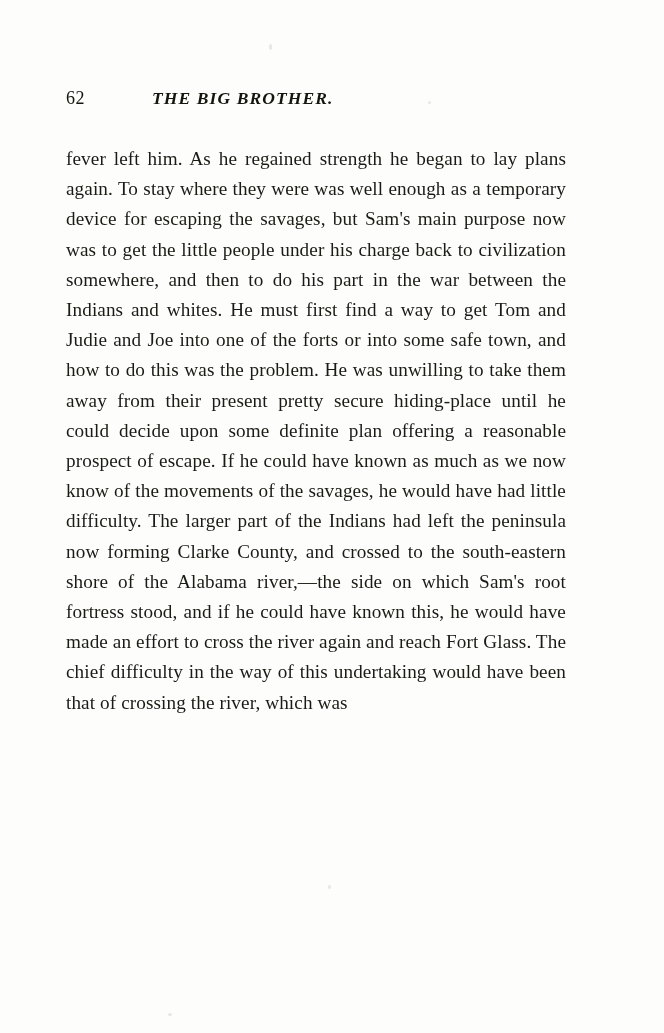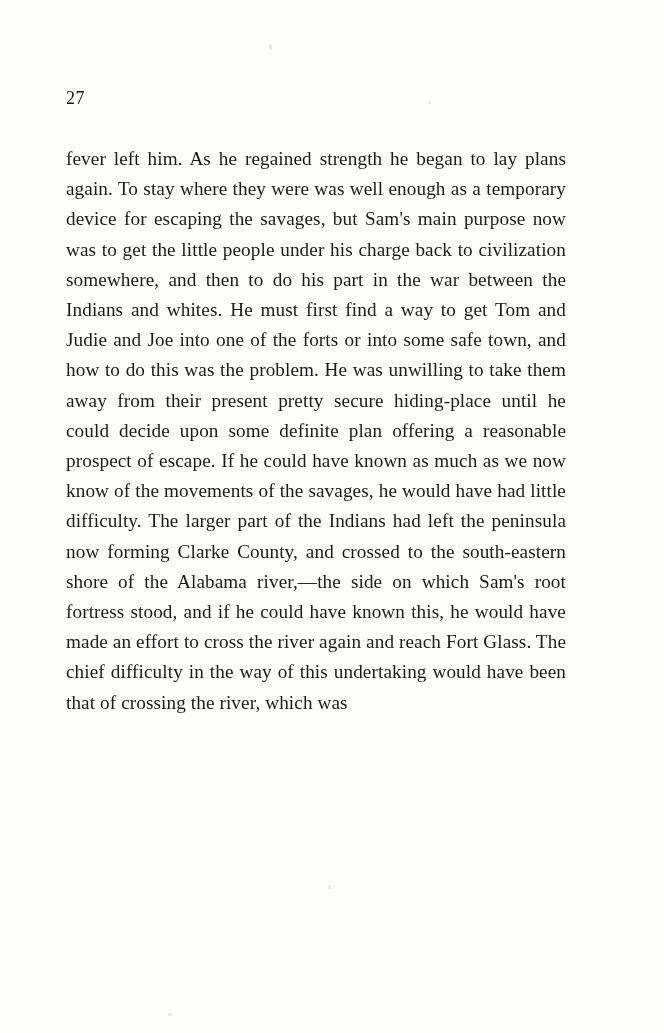--- a/index.html
+++ b/index.html
@@ -85,21 +85,22 @@
 
   <span class="speckle sp1"></span>
   <span class="speckle sp2"></span>
   <span class="speckle sp3"></span>
   <span class="speckle sp4"></span>
   <span class="speckle sp5"></span>
 
   <div class="page-inner">
 
     <div class="header-row">
-      <div class="folio">27</div>
+      <div class="folio">62</div>
+      <div class="running-head">THE BIG BROTHER.</div>
     </div>
 
     <div class="body-text">
       <p>fever left him.  As he regained strength he began to lay plans again.   To stay where they were was well enough as a temporary device for escaping the savages, but Sam's main purpose now was to get the little people under his  charge back to civilization somewhere, and then to do his part in the war between the Indians and whites.   He must first find a way to get Tom and Judie and Joe into one of the forts or into some safe town, and how to do this was the problem.   He was unwilling to take them away from their present pretty secure hiding-place until he could decide upon some definite plan offering a reasonable prospect of escape.   If he could have known as much as we now know of the movements of the savages, he would have had little difficulty.   The larger part of the Indians had left the peninsula now forming Clarke County, and crossed to the south-eastern shore of the Alabama river,—the side on which Sam's root fortress stood, and if he could have known this, he would have made an effort to cross the river again and reach Fort Glass.    The chief difficulty in the way of this undertaking would have been that of crossing the river, which was</p>
     </div>
 
   </div>
 </div>
 
 </body></html>

